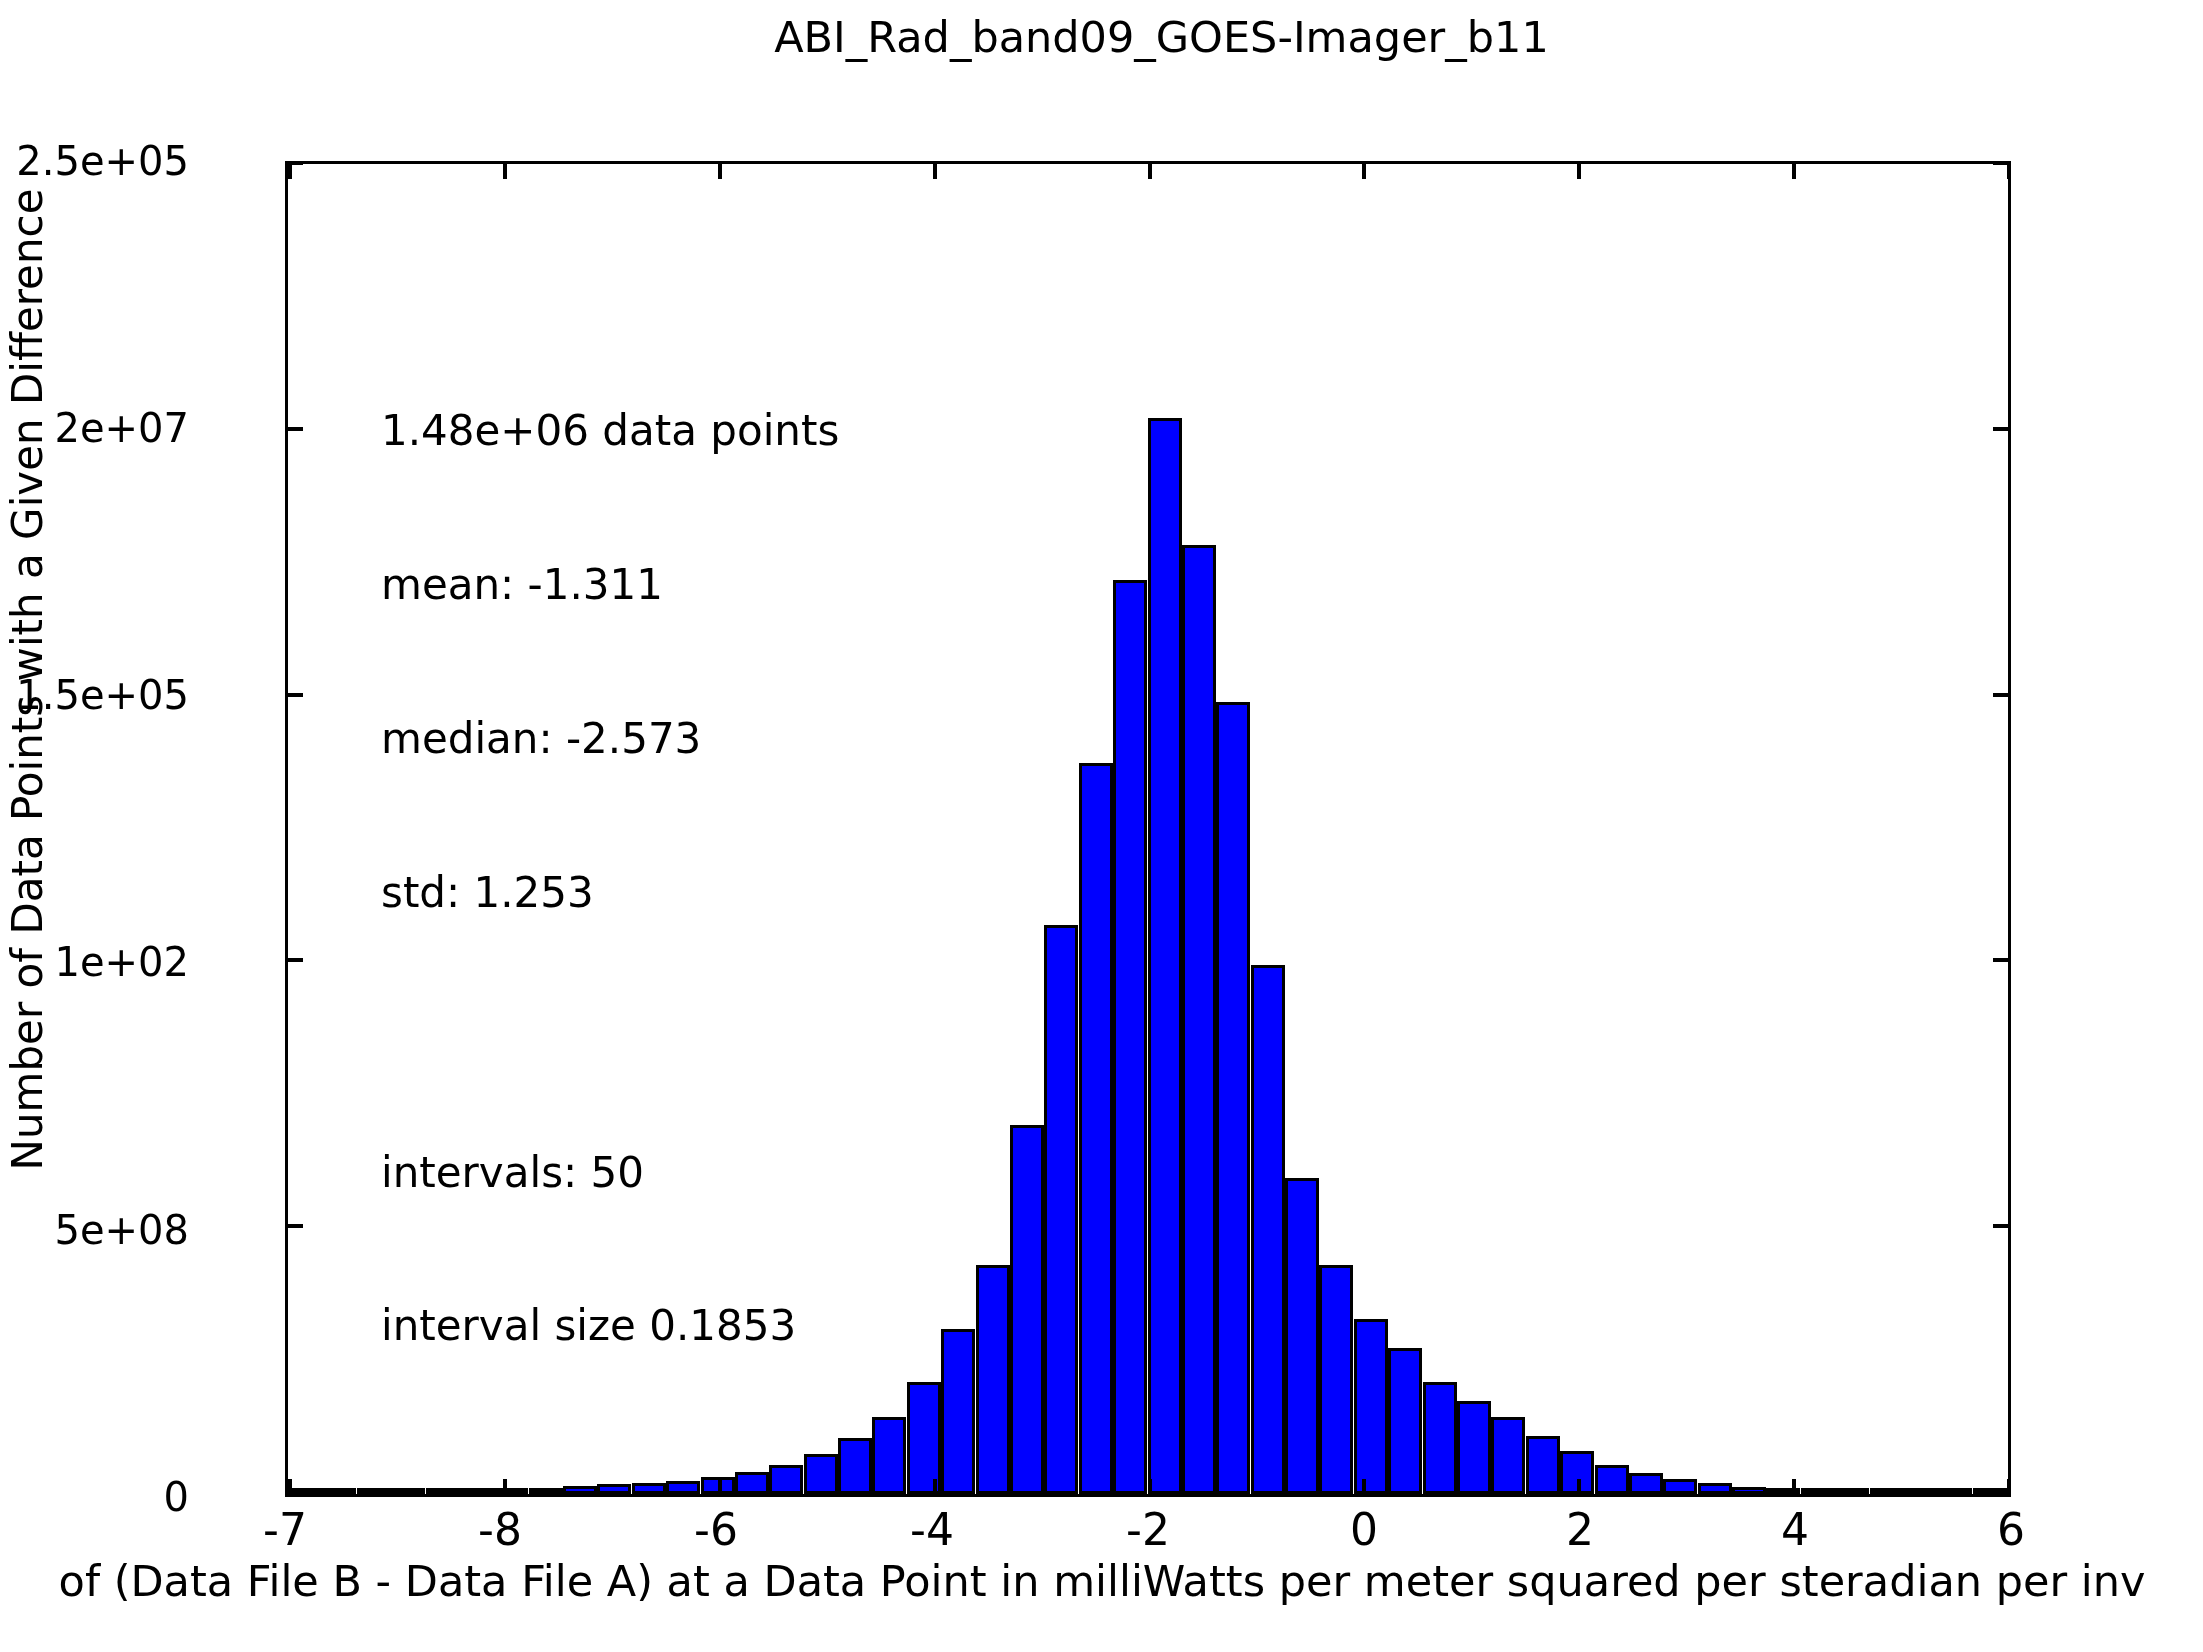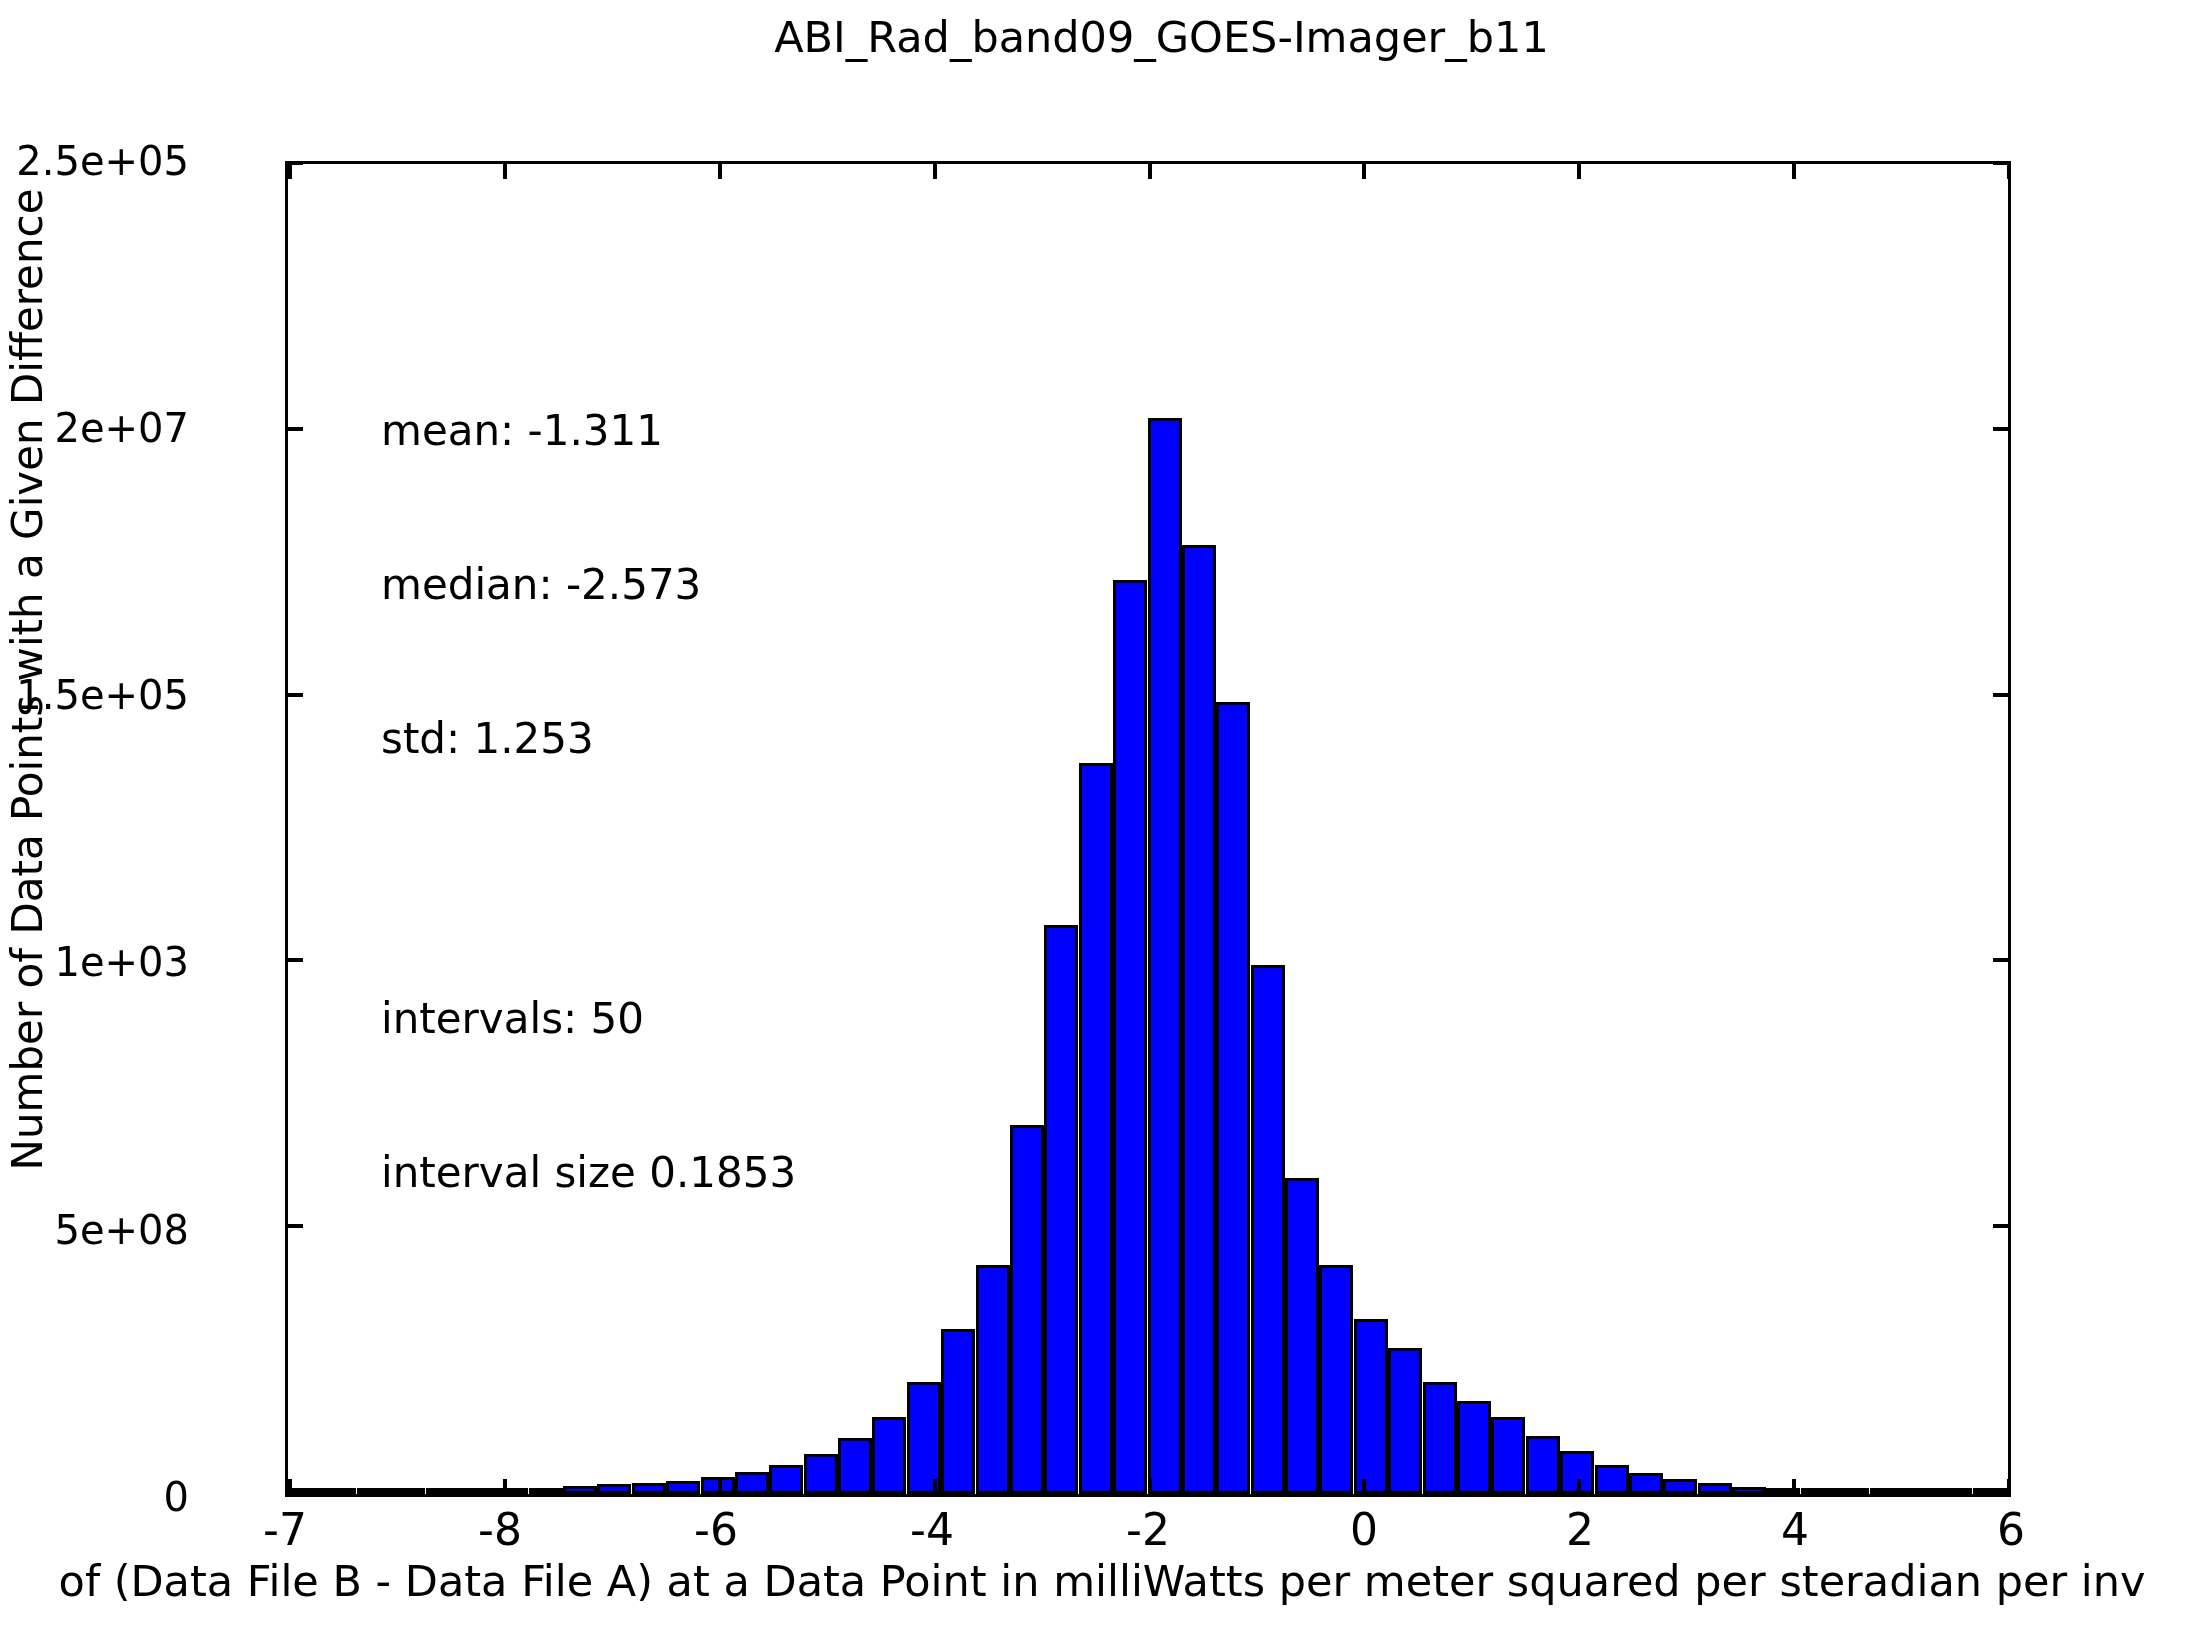--- a/index.html
+++ b/index.html
@@ -158,21 +158,21 @@
   <div id="title-block">
     <span class="tline" id="title-line2">ABI_Rad_band09_GOES-Imager_b11</span>
   </div>
 
   <div id="ylabel">Number of Data Points with a Given Difference</div>
 
   <div id="xlabel">of (Data File B - Data File A) at a Data Point in milliWatts per meter squared per steradian per inv</div>
 
   <div class="ytick-label" style="top:1497px;">0</div>
   <div class="ytick-label" style="top:1230px;">5e+08</div>
-  <div class="ytick-label" style="top:962px;">1e+03</div>
+  <div class="ytick-label" style="top:962px;">1e+02</div>
   <div class="ytick-label" style="top:695px;">1.5e+05</div>
   <div class="ytick-label" style="top:428px;">2e+07</div>
   <div class="ytick-label" style="top:161px;">2.5e+05</div>
 
   <div class="xtick-label" style="left:285px;">-7</div>
   <div class="xtick-label" style="left:500px;">-8</div>
   <div class="xtick-label" style="left:716px;">-6</div>
   <div class="xtick-label" style="left:932px;">-4</div>
   <div class="xtick-label" style="left:1148px;">-2</div>
   <div class="xtick-label" style="left:1364px;">0</div>
@@ -261,20 +261,21 @@
         <div class="xtick-mark " style="left: 1289px;"></div>
         <div class="xtick-mark top" style="left: 1289px;"></div>
         <div class="xtick-mark " style="left: 1504px;"></div>
         <div class="xtick-mark top" style="left: 1504px;"></div>
         <div class="xtick-mark " style="left: 1719px;"></div>
         <div class="xtick-mark top" style="left: 1719px;"></div>
       </div>
   </div>
 
   <div id="annotation">
+    <span class="ann-line">1.48e+06 data points</span>
     <span class="ann-line">mean: -1.311</span>
     <span class="ann-line">median: -2.573</span>
     <span class="ann-line">std: 1.253</span>
     <span class="ann-gap"></span>
     <span class="ann-line">intervals: 50</span>
     <span class="ann-line">interval size 0.1853</span>
   </div>
 
 </div>
 

